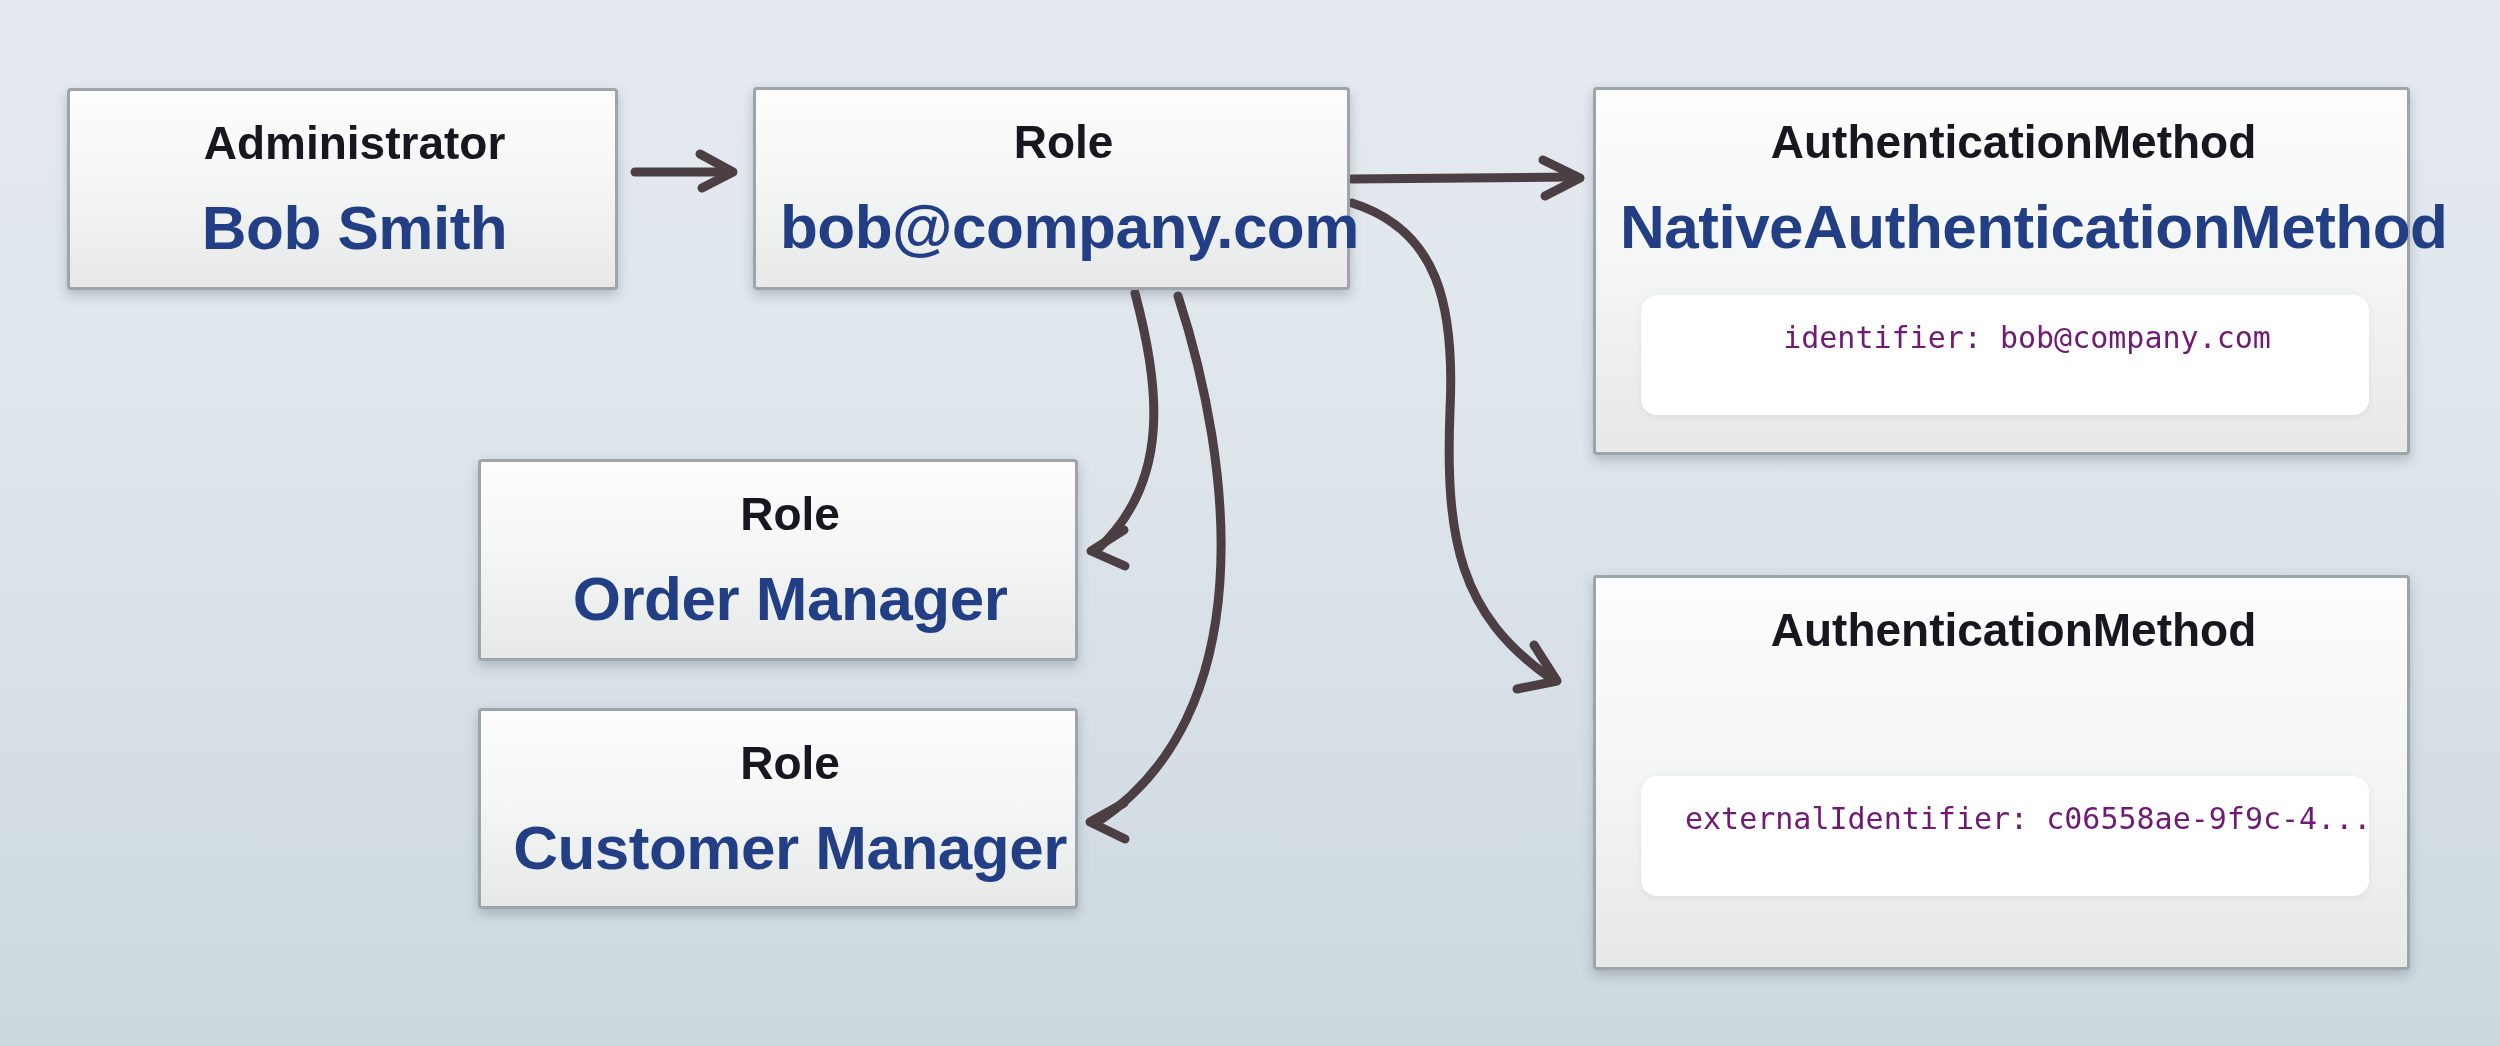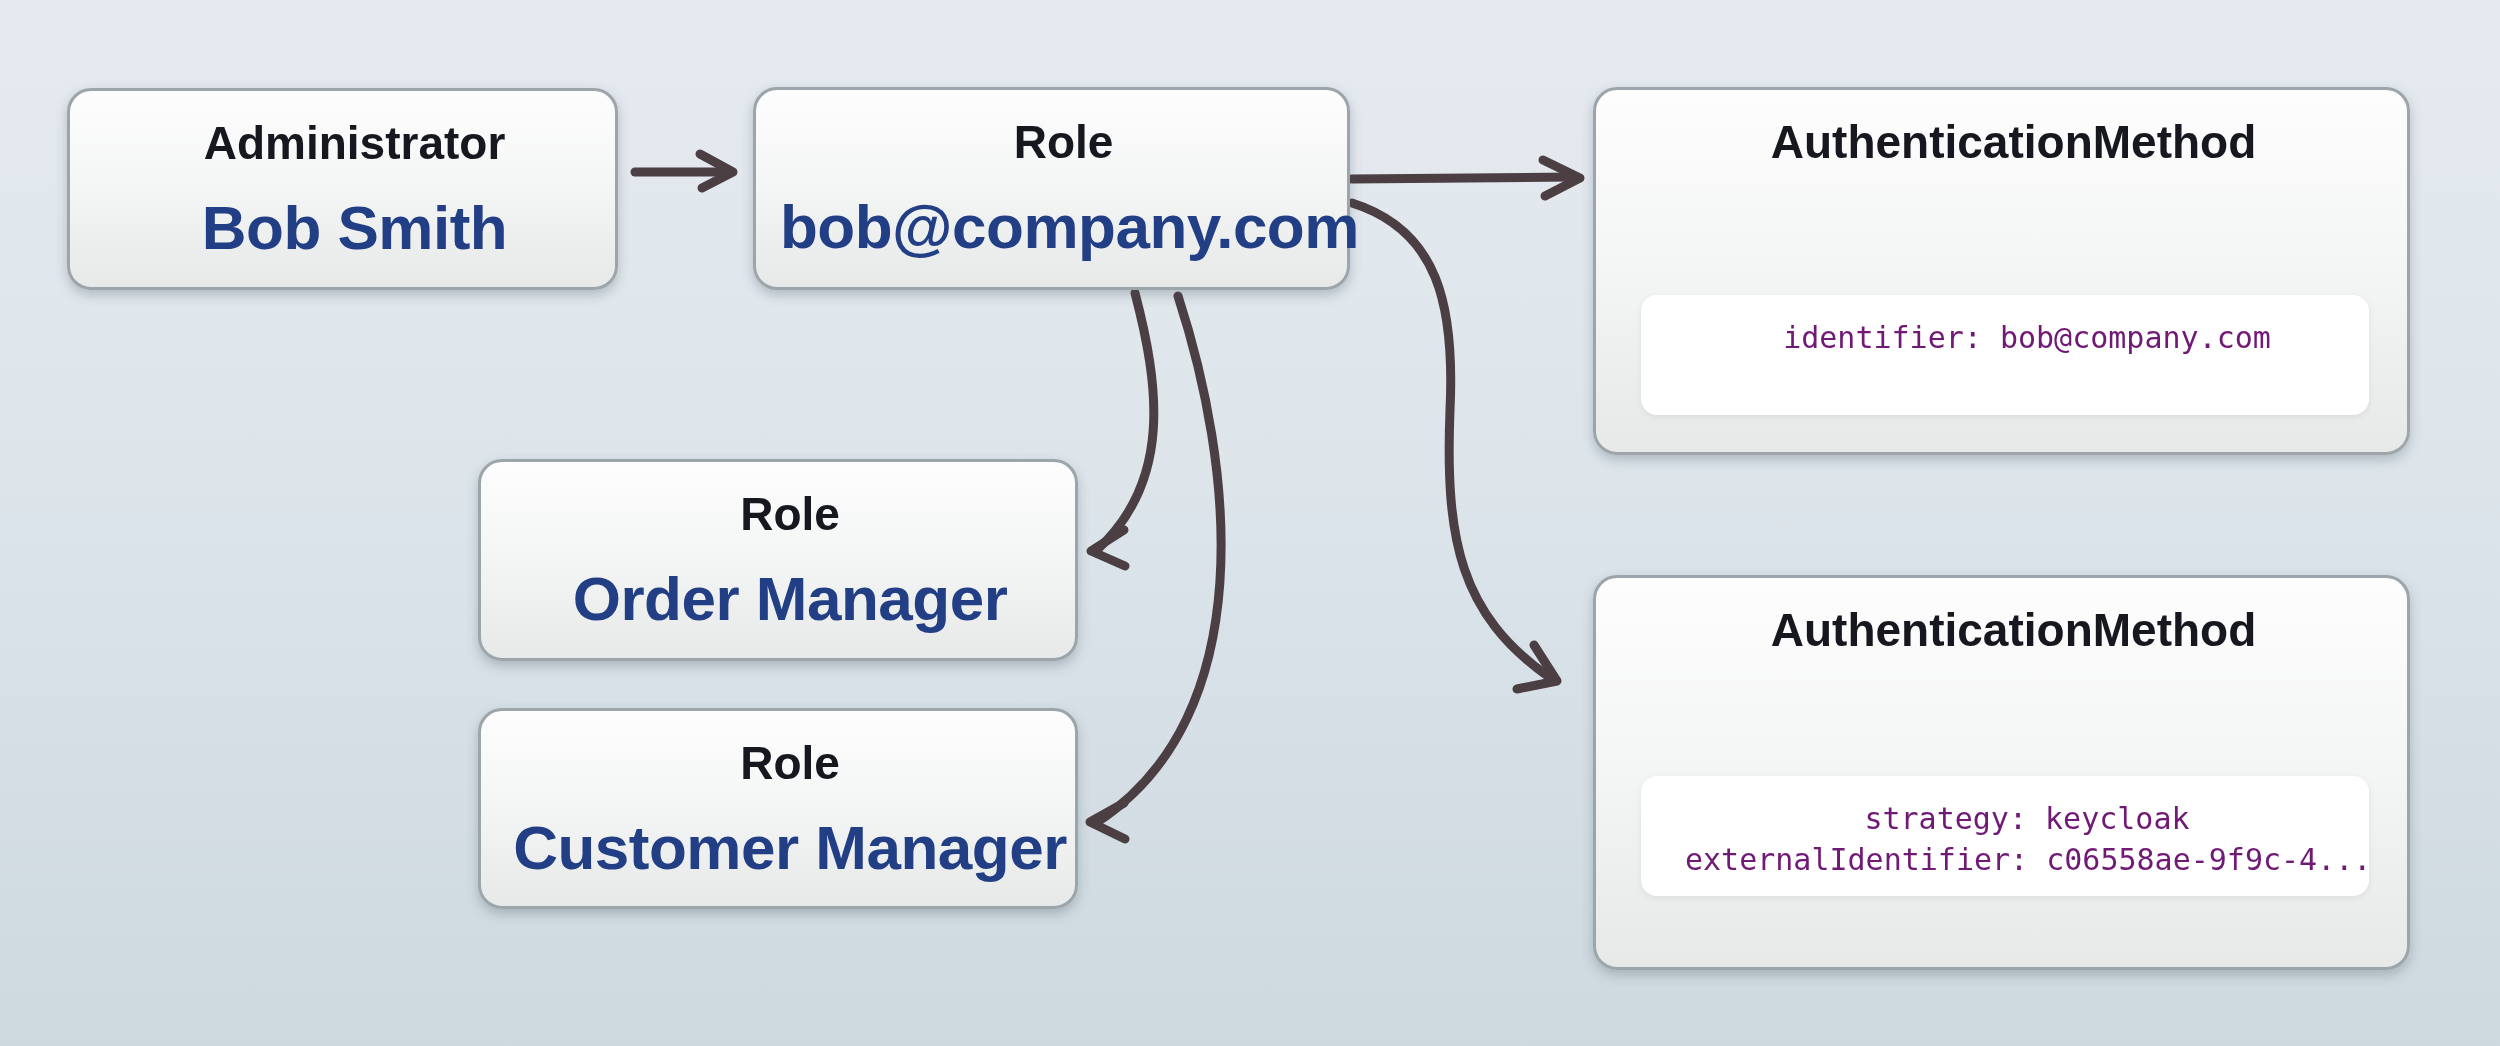--- a/index.html
+++ b/index.html
@@ -21,21 +21,21 @@
     stroke: #4b3f43;
     stroke-width: 9;
     fill: none;
     stroke-linecap: round;
     stroke-linejoin: round;
   }
   .box {
     position: absolute;
     box-sizing: border-box;
     border: 3px solid #9ca5aa;
-    border-radius: 24px;
+    border-radius: 4px;
     background: linear-gradient(180deg, #fdfdfd 0%, #f5f6f6 45%, #e7e9e9 100%);
     box-shadow: 0 5px 12px rgba(70, 82, 92, 0.30);
     text-align: center;
     padding-left: 24px;
   }
   .box .type {
     margin-top: 27px;
     font-size: 46px;
     line-height: 51px;
     font-weight: bold;
@@ -103,36 +103,36 @@
     <div class="name">Bob Smith</div>
   </div>
 
   <div class="box" style="left:753px; top:87px; width:597px; height:203px;">
     <div class="type">Role</div>
     <div class="name">bob@company.com</div>
   </div>
 
   <div class="box" style="left:1593px; top:87px; width:817px; height:368px;">
     <div class="type">AuthenticationMethod</div>
+    <div class="name">NativeAuthenticationMethod</div>
     <div class="panel" style="top:205px;">
       <div class="prop">identifier: bob@company.com</div>
     </div>
   </div>
 
   <div class="box" style="left:478px; top:459px; width:600px; height:202px;">
     <div class="type">Role</div>
     <div class="name">Order Manager</div>
   </div>
 
   <div class="box" style="left:478px; top:708px; width:600px; height:201px;">
     <div class="type">Role</div>
     <div class="name">Customer Manager</div>
   </div>
 
   <div class="box" style="left:1593px; top:575px; width:817px; height:395px;">
     <div class="type">AuthenticationMethod</div>
     <div class="panel" style="top:198px;">
-      <div class="prop">strategy: keycloak</div>
       <div class="prop">externalIdentifier: c06558ae-9f9c-4...</div>
     </div>
   </div>
 
 </div>
 
 </body></html>

